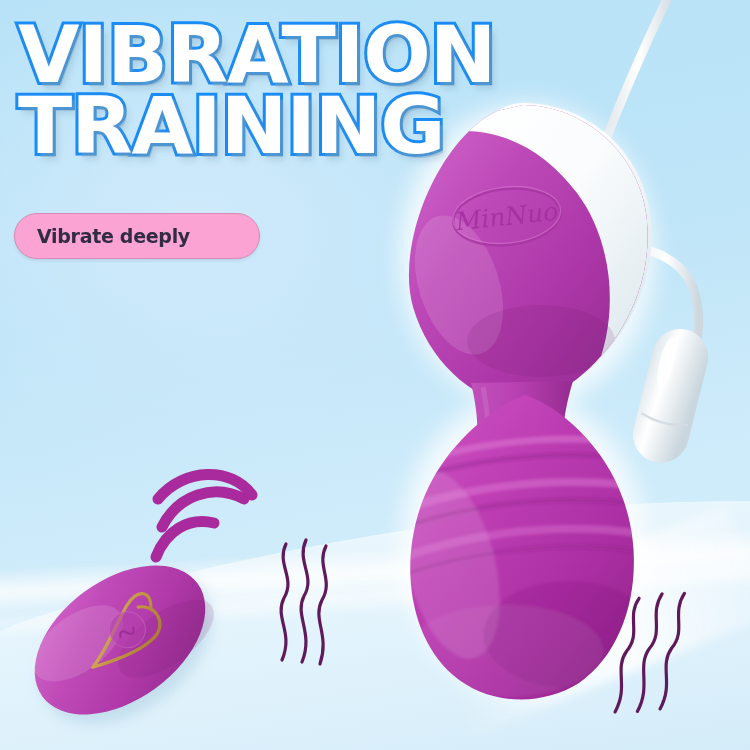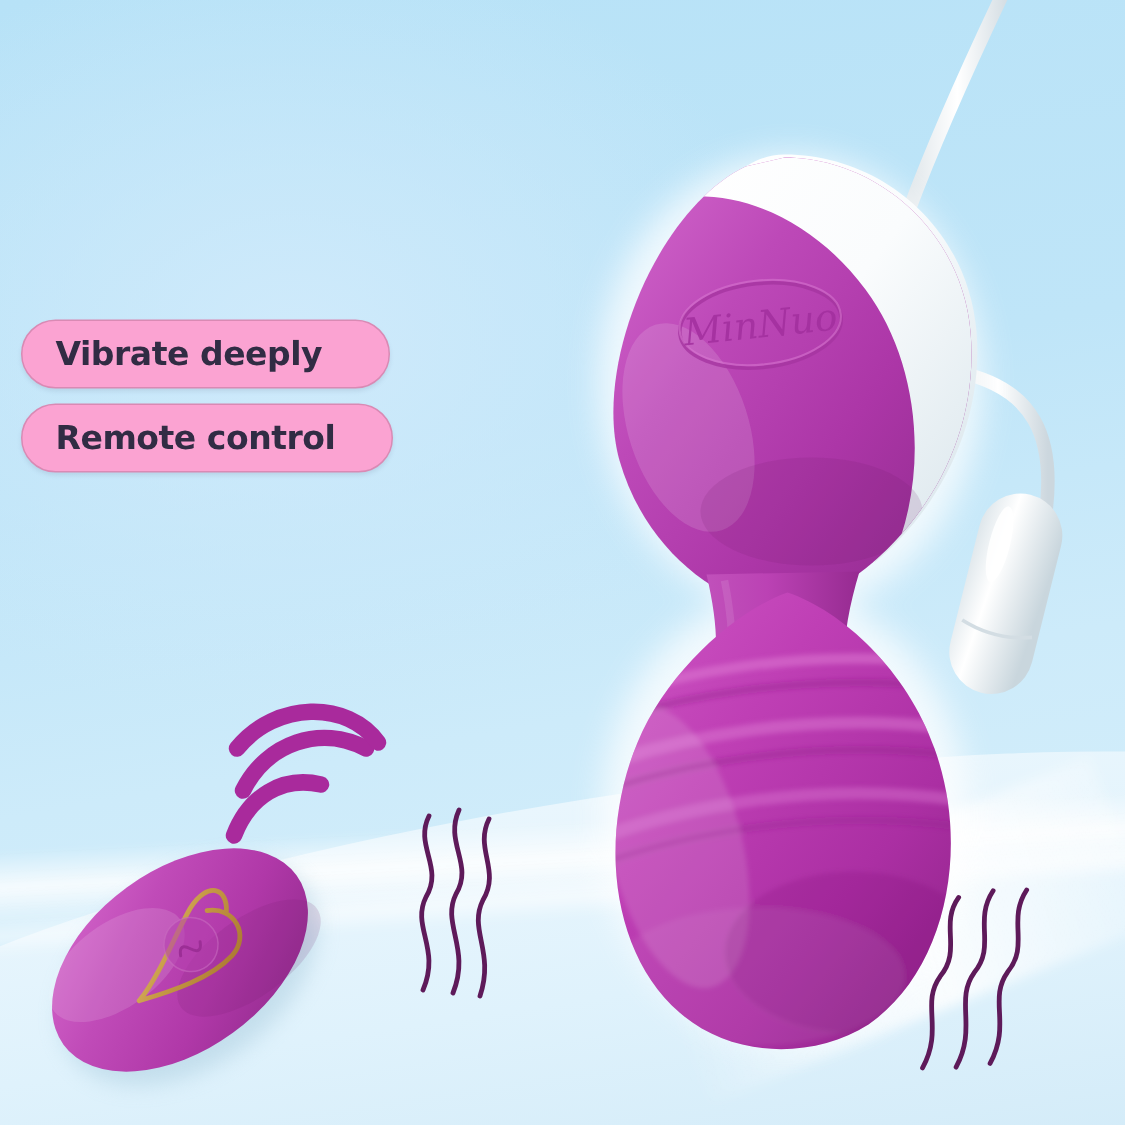--- a/index.html
+++ b/index.html
@@ -119,21 +119,21 @@
   .pill{
     box-sizing:border-box;
     height:46px;
     padding:0 22px;
     display:flex;align-items:center;
     background:#fba3d2;
     border:1.5px solid #d98ab4;
     border-radius:26px;
     color:#312c44;
     font-family:"DejaVu Sans", sans-serif;
-    font-size:22px;
+    font-size:19px;
     font-weight:bold;
     letter-spacing:-.3px;
     white-space:nowrap;
     box-shadow:0 2px 3px rgba(120,140,170,.20);
   }
   .pill.p1{width:246px;}
   .pill.p2{width:249px;}
   .pill.p3{width:248px;}
 
   
@@ -179,27 +179,28 @@
 <div class="stage">
 
   <div class="backdrop-wedge"></div>
   <div class="backdrop-wedge2"></div>
   <div class="surface-edge"></div>
   <div class="surface"></div>
   <div class="light-band"></div>
   <div class="light-band2"></div>
   <div class="ray"></div>
 
+  <div class="headline">
+    <span class="ln l1">VIBRATION</span>
+    <span class="ln l2">TRAINING</span>
+  </div>
 
   <div class="pills">
     <div class="pill p1">
       <span>Vibrate deeply</span>
-    </div>
-    <div class="pill p3">
-      <span>Remote control</span>
     </div>
   </div>
 
   <div class="cordwrap">
     <svg width="230" height="500" viewBox="0 0 230 500">
       <defs>
         <linearGradient id="cordG" x1="0" y1="0" x2="1" y2="0">
           <stop offset="0" stop-color="#dfe6ea"></stop>
           <stop offset="45%" stop-color="#ffffff"></stop>
           <stop offset="100%" stop-color="#ccd7de"></stop>

